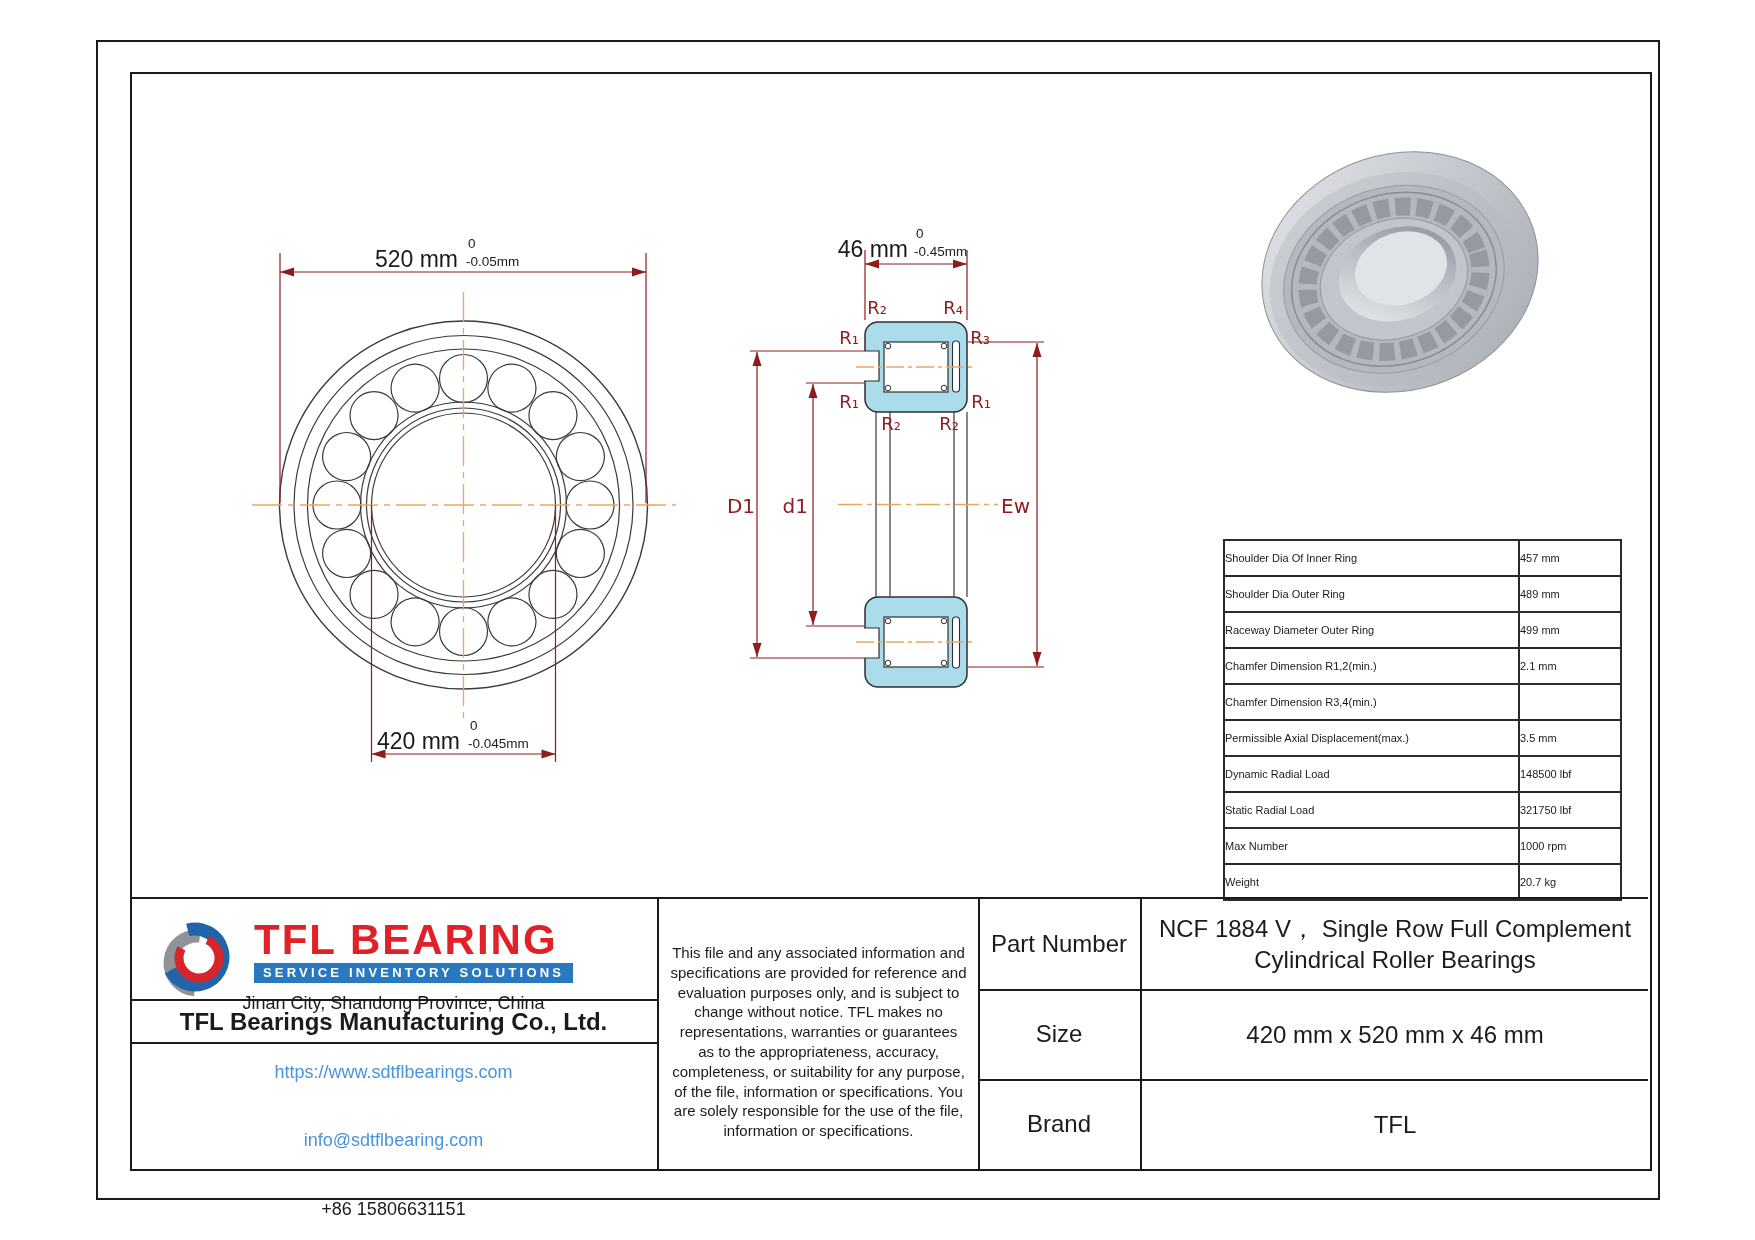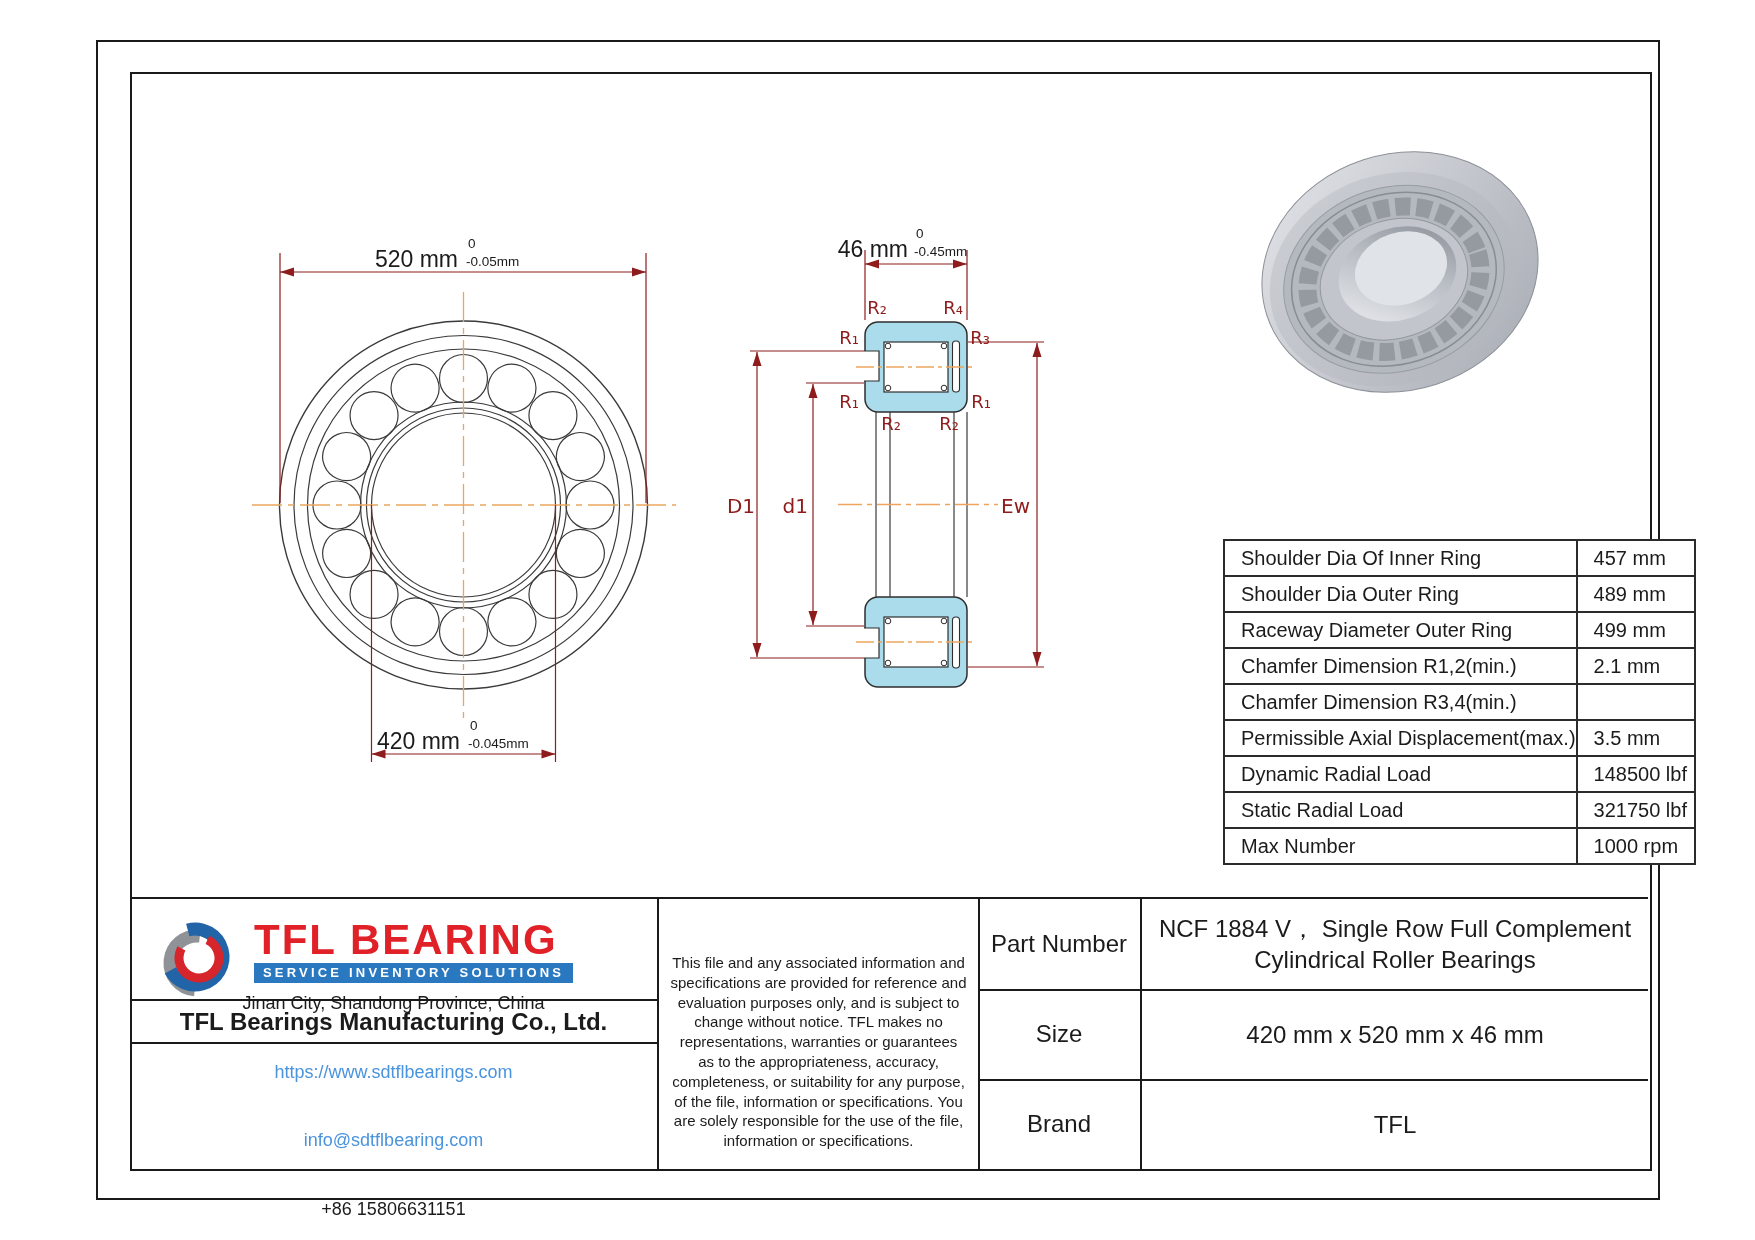--- a/index.html
+++ b/index.html
@@ -9,41 +9,41 @@
   .frame-inner{position:absolute;left:130px;top:72px;width:1518px;height:1095px;border:2px solid #1a1a1a;}
   svg.draw{position:absolute;left:0;top:0;}
   svg text{font-family:"Liberation Sans",sans-serif;}
   .dimtxt{font-size:23px;fill:#1b1b1b;}
   .toltxt{font-size:13.5px;fill:#1b1b1b;}
   .rlab{font-size:18px;fill:#8e1c1c;font-family:"DejaVu Sans",sans-serif;}
   .dlab{font-size:20px;fill:#8e1c1c;font-family:"DejaVu Sans",sans-serif;}
 
   
   .spec{position:absolute;left:1223px;top:539px;border-collapse:collapse;table-layout:fixed;}
-  .spec td{border:2px solid #2b2b2b;height:34px;font-size:20px;padding:0 0 0 16px;background:#fff;white-space:nowrap;}
+  .spec td{border:2px solid #2b2b2b;height:34px;font-size:11px;padding:0 0 0 0;background:#fff;white-space:nowrap;}
   .spec td.v{width:100px;}
   .spec td.l{width:293px;}
 
   
   .tb{position:absolute;left:130px;top:897px;width:1518px;height:270px;border-top:2px solid #1a1a1a;}
   .vline{position:absolute;top:0;width:2px;height:270px;background:#1a1a1a;}
   .hline{position:absolute;height:2px;background:#1a1a1a;}
 
   .logo-box{position:absolute;left:0;top:11px;width:527px;height:100px;}
   .swirl{position:absolute;left:22px;top:6px;}
   .logo-text{position:absolute;left:124px;top:8px;width:395px;}
   .logo-title{font-size:42px;font-weight:bold;letter-spacing:2px;color:#e02128;line-height:44px;white-space:nowrap;}
   .logo-banner{display:inline-block;margin-top:1px;background:#2a79c0;color:#ffffff;font-size:13px;font-weight:bold;
                letter-spacing:3.2px;padding:2px 9px 3px 9px;white-space:nowrap;}
   .company-box{position:absolute;left:0;top:102px;width:527px;height:41px;display:flex;align-items:center;justify-content:center;}
   .company-name{font-size:24px;font-weight:bold;}
   .contact-box{position:absolute;left:0;top:145px;width:527px;height:125px;display:flex;flex-direction:column;
                align-items:center;justify-content:center;line-height:23.5px;font-size:18px;gap:45px;}
   .contact-box a{text-decoration:none;color:#4a93dd;}
-  .disc-box{position:absolute;left:529px;top:18px;width:319px;height:270px;display:flex;align-items:center;justify-content:center;}
+  .disc-box{position:absolute;left:529px;top:8px;width:319px;height:270px;display:flex;align-items:center;justify-content:center;}
   .disc-text{font-size:15px;line-height:19.8px;text-align:center;padding:0 11px;}
   .pt-label{position:absolute;left:850px;width:158px;height:90px;display:flex;align-items:center;justify-content:center;
             font-size:24px;}
   .pt-value{position:absolute;left:1012px;width:506px;height:90px;display:flex;align-items:center;justify-content:center;
             font-size:24px;text-align:center;line-height:31px;padding:0;}
 </style>
 </head>
 <body>
 
 <div class="page">
@@ -233,20 +233,24 @@
           <td class="v">148500 lbf</td>
         </tr>
       <tr>
           <td class="l">Static Radial Load</td>
           <td class="v">321750 lbf</td>
         </tr>
       <tr>
           <td class="l">Max Number</td>
           <td class="v">1000 rpm</td>
         </tr>
+      <tr>
+          <td class="l">Weight</td>
+          <td class="v">20.7 kg</td>
+        </tr>
     </tbody>
   </table>
 
   <div class="tb">
     <div class="vline" style="left:527px"></div>
     <div class="vline" style="left:848px"></div>
     <div class="vline" style="left:1010px"></div>
     <div class="hline" style="left:0;top:100px;width:527px"></div>
     <div class="hline" style="left:0;top:143px;width:527px"></div>
     <div class="hline" style="left:848px;top:90px;width:670px"></div>

